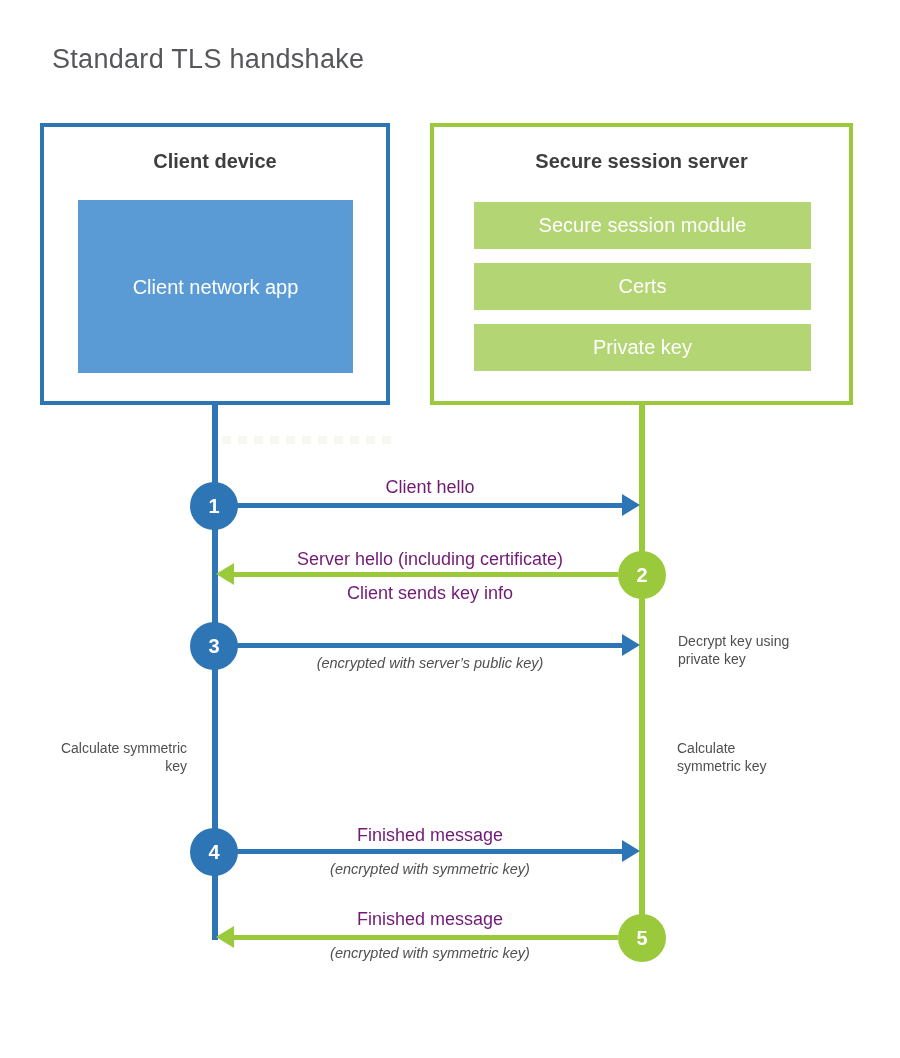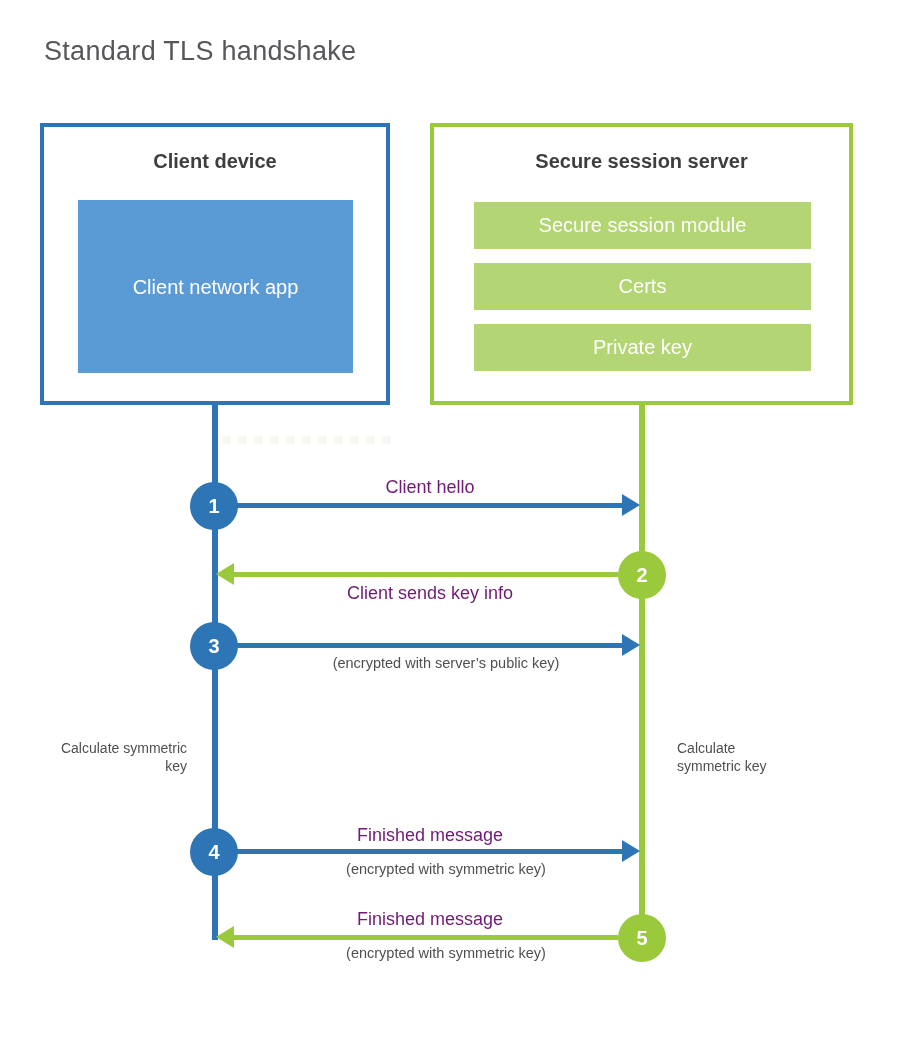--- a/index.html
+++ b/index.html
@@ -1,19 +1,19 @@
 <!DOCTYPE html>
 <html><head>
 <meta charset="utf-8">
 <style>
   html,body{margin:0;padding:0;background:#ffffff;}
   body{font-family:"Liberation Sans","DejaVu Sans",sans-serif;}
   .canvas{position:relative;width:900px;height:1058px;background:#ffffff;overflow:hidden;}
 
-  .title{position:absolute;left:36px;top:28px;margin:8px;font-size:27px;font-weight:300;
+  .title{position:absolute;left:36px;top:28px;margin:16px;font-size:27px;font-weight:300;
          color:#56575b;letter-spacing:0.3px;}
 
   .box{position:absolute;top:123px;height:282px;background:#fff;box-sizing:border-box;}
   .client-box{left:40px;width:350px;border:4px solid #2e75b6;}
   .server-box{left:430px;width:423px;border:4px solid #9aca3c;}
   .box-title{padding-top:23px;text-align:center;font-size:20px;font-weight:bold;color:#3e3e40;}
 
   .client-app{position:absolute;left:34px;top:73px;width:275px;height:173px;background:#5b9bd5;
               color:#ffffff;font-size:20px;line-height:1.5;display:flex;align-items:center;
               justify-content:center;text-align:center;padding:0 45px;box-sizing:border-box;}
@@ -35,21 +35,21 @@
   .head{position:absolute;width:0;height:0;border-top:11px solid transparent;border-bottom:11px solid transparent;}
   .head-right-blue{border-left:18px solid #2e75b6;}
   .head-left-green{border-right:18px solid #9aca3c;}
 
   .circle{position:absolute;width:48px;height:48px;border-radius:50%;color:#ffffff;font-size:20px;
           font-weight:bold;display:flex;align-items:center;justify-content:center;z-index:5;}
   .c-blue{background:#2e75b6;}
   .c-green{background:#9aca3c;}
 
   .msg{position:absolute;left:250px;width:360px;text-align:center;font-size:18px;color:#701a75;}
-  .submsg{position:absolute;left:266px;width:360px;text-align:center;font-size:14.5px;color:#4f4f52;}
+  .submsg{position:absolute;left:250px;width:360px;text-align:center;font-size:14.5px;color:#4f4f52;font-style:italic;}
   .note{position:absolute;font-size:14px;line-height:1.25;color:#4f4f52;}
   .note-calc-left{left:47px;top:740px;width:140px;text-align:right;}
   .note-calc-right{left:677px;top:740px;width:120px;text-align:left;}
   .note-decrypt{left:678px;top:633px;width:130px;text-align:left;}
 </style>
 </head>
 <body>
 
 <div class="canvas">
 
@@ -72,26 +72,28 @@
   <div class="faint-dashes"></div>
 
   <div class="hline blue-bg" style="left:236px;top:503px;width:386px;"></div>
   <div class="head head-right-blue" style="left:622px;top:494px;"></div>
   <div class="circle c-blue" style="left:190px;top:482px;">1</div>
   <div class="msg" style="top:477px;">Client hello</div>
 
   <div class="hline green-bg" style="left:234px;top:572px;width:384px;"></div>
   <div class="head head-left-green" style="left:216px;top:563px;"></div>
   <div class="circle c-green" style="left:618px;top:551px;">2</div>
+  <div class="msg" style="top:549px;">Server hello (including certificate)</div>
 
   <div class="hline blue-bg" style="left:236px;top:643px;width:386px;"></div>
   <div class="head head-right-blue" style="left:622px;top:634px;"></div>
   <div class="circle c-blue" style="left:190px;top:622px;">3</div>
   <div class="msg" style="top:583px;">Client sends key info</div>
   <div class="submsg" style="top:655px;">(encrypted with server’s public key)</div>
+  <div class="note note-decrypt">Decrypt key using private key</div>
 
   <div class="note note-calc-left">Calculate symmetric key</div>
   <div class="note note-calc-right">Calculate symmetric key</div>
 
   <div class="hline blue-bg" style="left:236px;top:849px;width:386px;"></div>
   <div class="head head-right-blue" style="left:622px;top:840px;"></div>
   <div class="circle c-blue" style="left:190px;top:828px;">4</div>
   <div class="msg" style="top:825px;">Finished message</div>
   <div class="submsg" style="top:861px;">(encrypted with symmetric key)</div>
 

